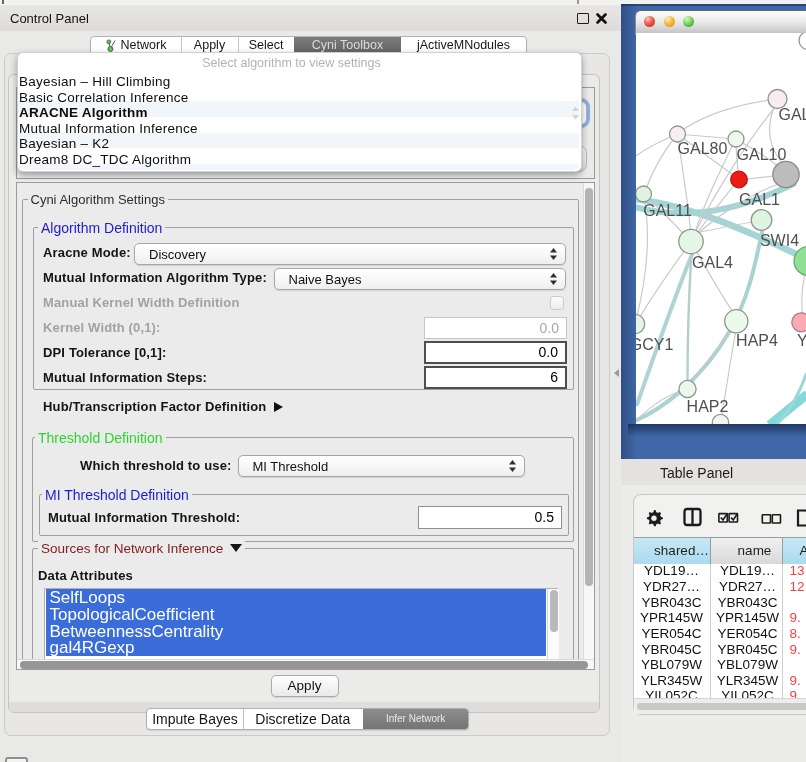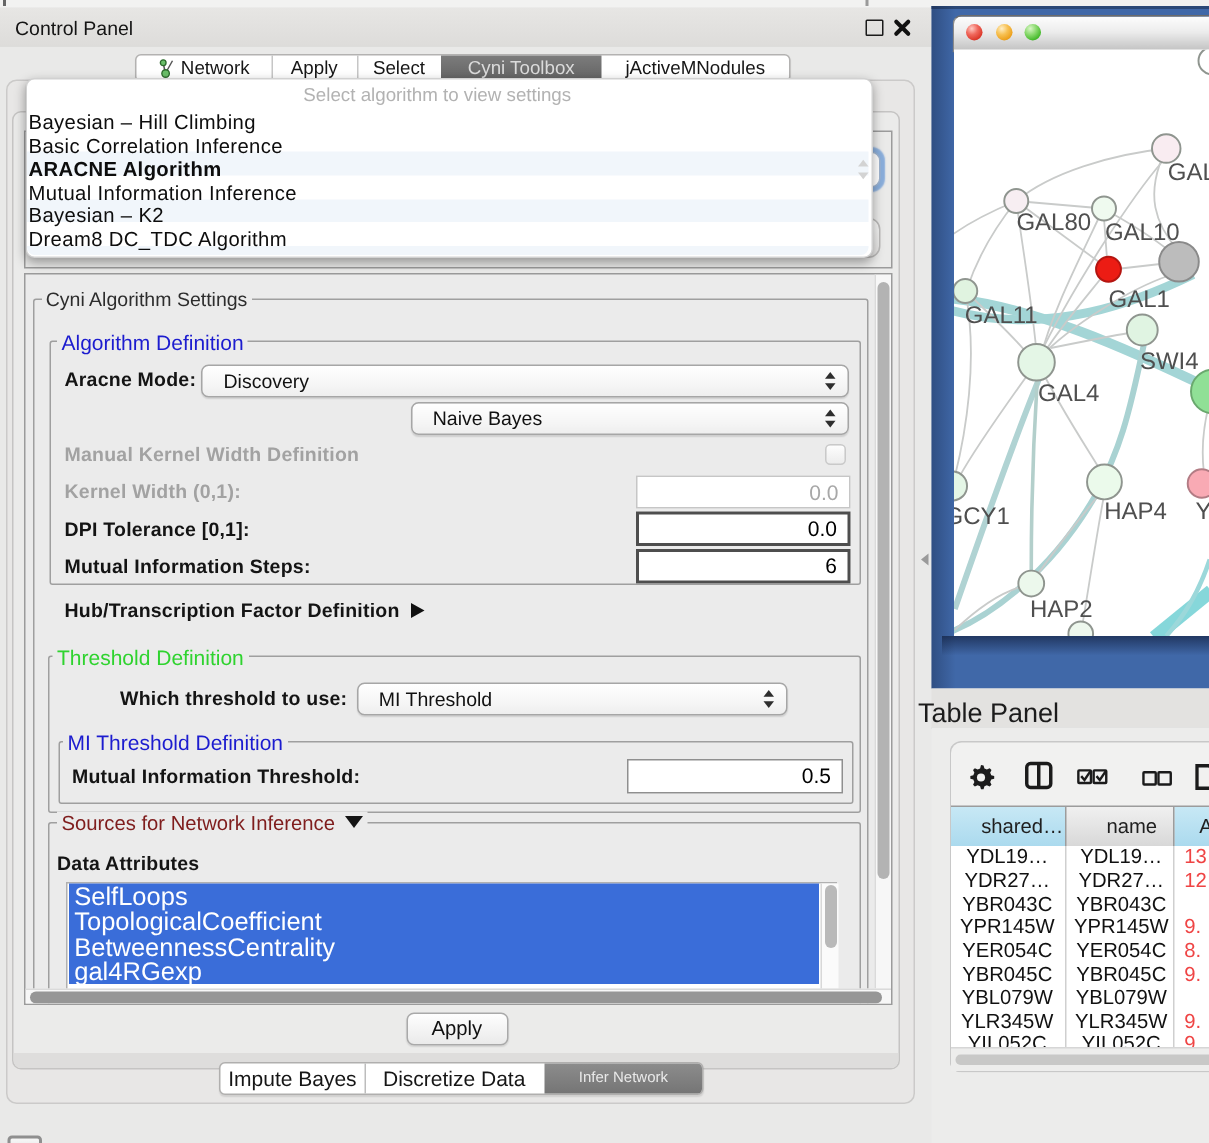--- a/index.html
+++ b/index.html
@@ -73,20 +73,21 @@
     <span class="gt" style="left:4px;font-size:14px;color:#1c1ccf">Algorithm Definition</span>
   </div>
   <div class="lbl" style="left:43px;top:244.5px">Aracne Mode:</div>
   <div class="combo" style="left:134px;top:242.5px;width:430px;height:20px">
     <span class="ct">Discovery</span>
     <svg class="updn" width="9" height="13" viewBox="0 0 9 13">
             <path d="M4.5 0.5 L8 5 H1 Z" fill="#2e2e2e"></path>
             <path d="M4.5 12.5 L8 8 H1 Z" fill="#2e2e2e"></path>
           </svg>
   </div>
+  <div class="lbl" style="left:43px;top:269.5px">Mutual Information Algorithm Type:</div>
   <div class="combo" style="left:273.5px;top:267.5px;width:290.5px;height:20px">
     <span class="ct">Naive Bayes</span>
     <svg class="updn" width="9" height="13" viewBox="0 0 9 13">
             <path d="M4.5 0.5 L8 5 H1 Z" fill="#2e2e2e"></path>
             <path d="M4.5 12.5 L8 8 H1 Z" fill="#2e2e2e"></path>
           </svg>
   </div>
   <div class="lbl dis" style="left:43px;top:294.5px">Manual Kernel Width Definition</div>
   <div class="abs" style="left:550px;top:296px;width:12px;height:12px;background:linear-gradient(#fdfdfd,#ececec);border:1px solid #c9c9c9;border-radius:3.5px"></div>
   <div class="lbl dis" style="left:43px;top:319.5px">Kernel Width (0,1):</div>
@@ -246,21 +247,21 @@
   <text x="712" y="267.5" text-anchor="middle">GAL4</text>
   <text x="651" y="349.5" text-anchor="middle">GCY1</text>
   <text x="756.5" y="346" text-anchor="middle">HAP4</text>
   <text x="796.5" y="346">YD</text>
   <text x="707" y="411.5" text-anchor="middle">HAP2</text>
  </g>
 </svg>
 </div>
 
 <div class="abs" style="left:621px;top:459px;width:185px;height:25.5px;background:#e3e2e0;border-bottom:1px solid #cfcfcd"></div>
-<div class="abs" style="left:612px;top:465px;font-size:18px;color:#1c1c1c">Table Panel</div>
+<div class="abs" style="left:660px;top:465px;font-size:14px;color:#1c1c1c">Table Panel</div>
 <div class="abs" style="left:621px;top:485px;width:185px;height:277px;background:#ececeb"></div>
 <div class="abs" style="left:632.5px;top:494px;width:174px;height:219px;background:#f1f1f0;border:1px solid #c8c8c8;border-right:none;border-radius:8px 0 0 8px"></div>
 <svg class="abs" style="left:632.5px;top:500px" width="173.5" height="36" viewBox="632.5 500 173.5 36">
  <g fill="#1c1c1c">
   <path id="gear" d="M653.5 510.3 l1.7 0.3 0.6 2 a6 6 0 0 1 1.6 0.7 l1.9-0.9 1.2 1.2 -0.9 1.9 a6 6 0 0 1 0.7 1.6 l2 0.6 0 1.7 -2 0.6 a6 6 0 0 1 -0.7 1.6 l0.9 1.9 -1.2 1.2 -1.9-0.9 a6 6 0 0 1 -1.6 0.7 l-0.6 2 -1.7 0 -0.6-2 a6 6 0 0 1 -1.6-0.7 l-1.9 0.9 -1.2-1.2 0.9-1.9 a6 6 0 0 1 -0.7-1.6 l-2-0.6 0-1.7 2-0.6 a6 6 0 0 1 0.7-1.6 l-0.9-1.9 1.2-1.2 1.9 0.9 a6 6 0 0 1 1.6-0.7 Z" transform="translate(0,-0.3)"></path>
  </g>
  <circle cx="653.5" cy="518.3" r="2.7" fill="#f1f1f0"></circle>
  <rect x="684" y="509" width="16" height="16" rx="2.5" fill="none" stroke="#1b1b1b" stroke-width="2.3"></rect>
  <line x1="692" y1="509.5" x2="692" y2="524.5" stroke="#1b1b1b" stroke-width="2.3"></line>
  <g fill="none" stroke="#1b1b1b" stroke-width="1.6">

